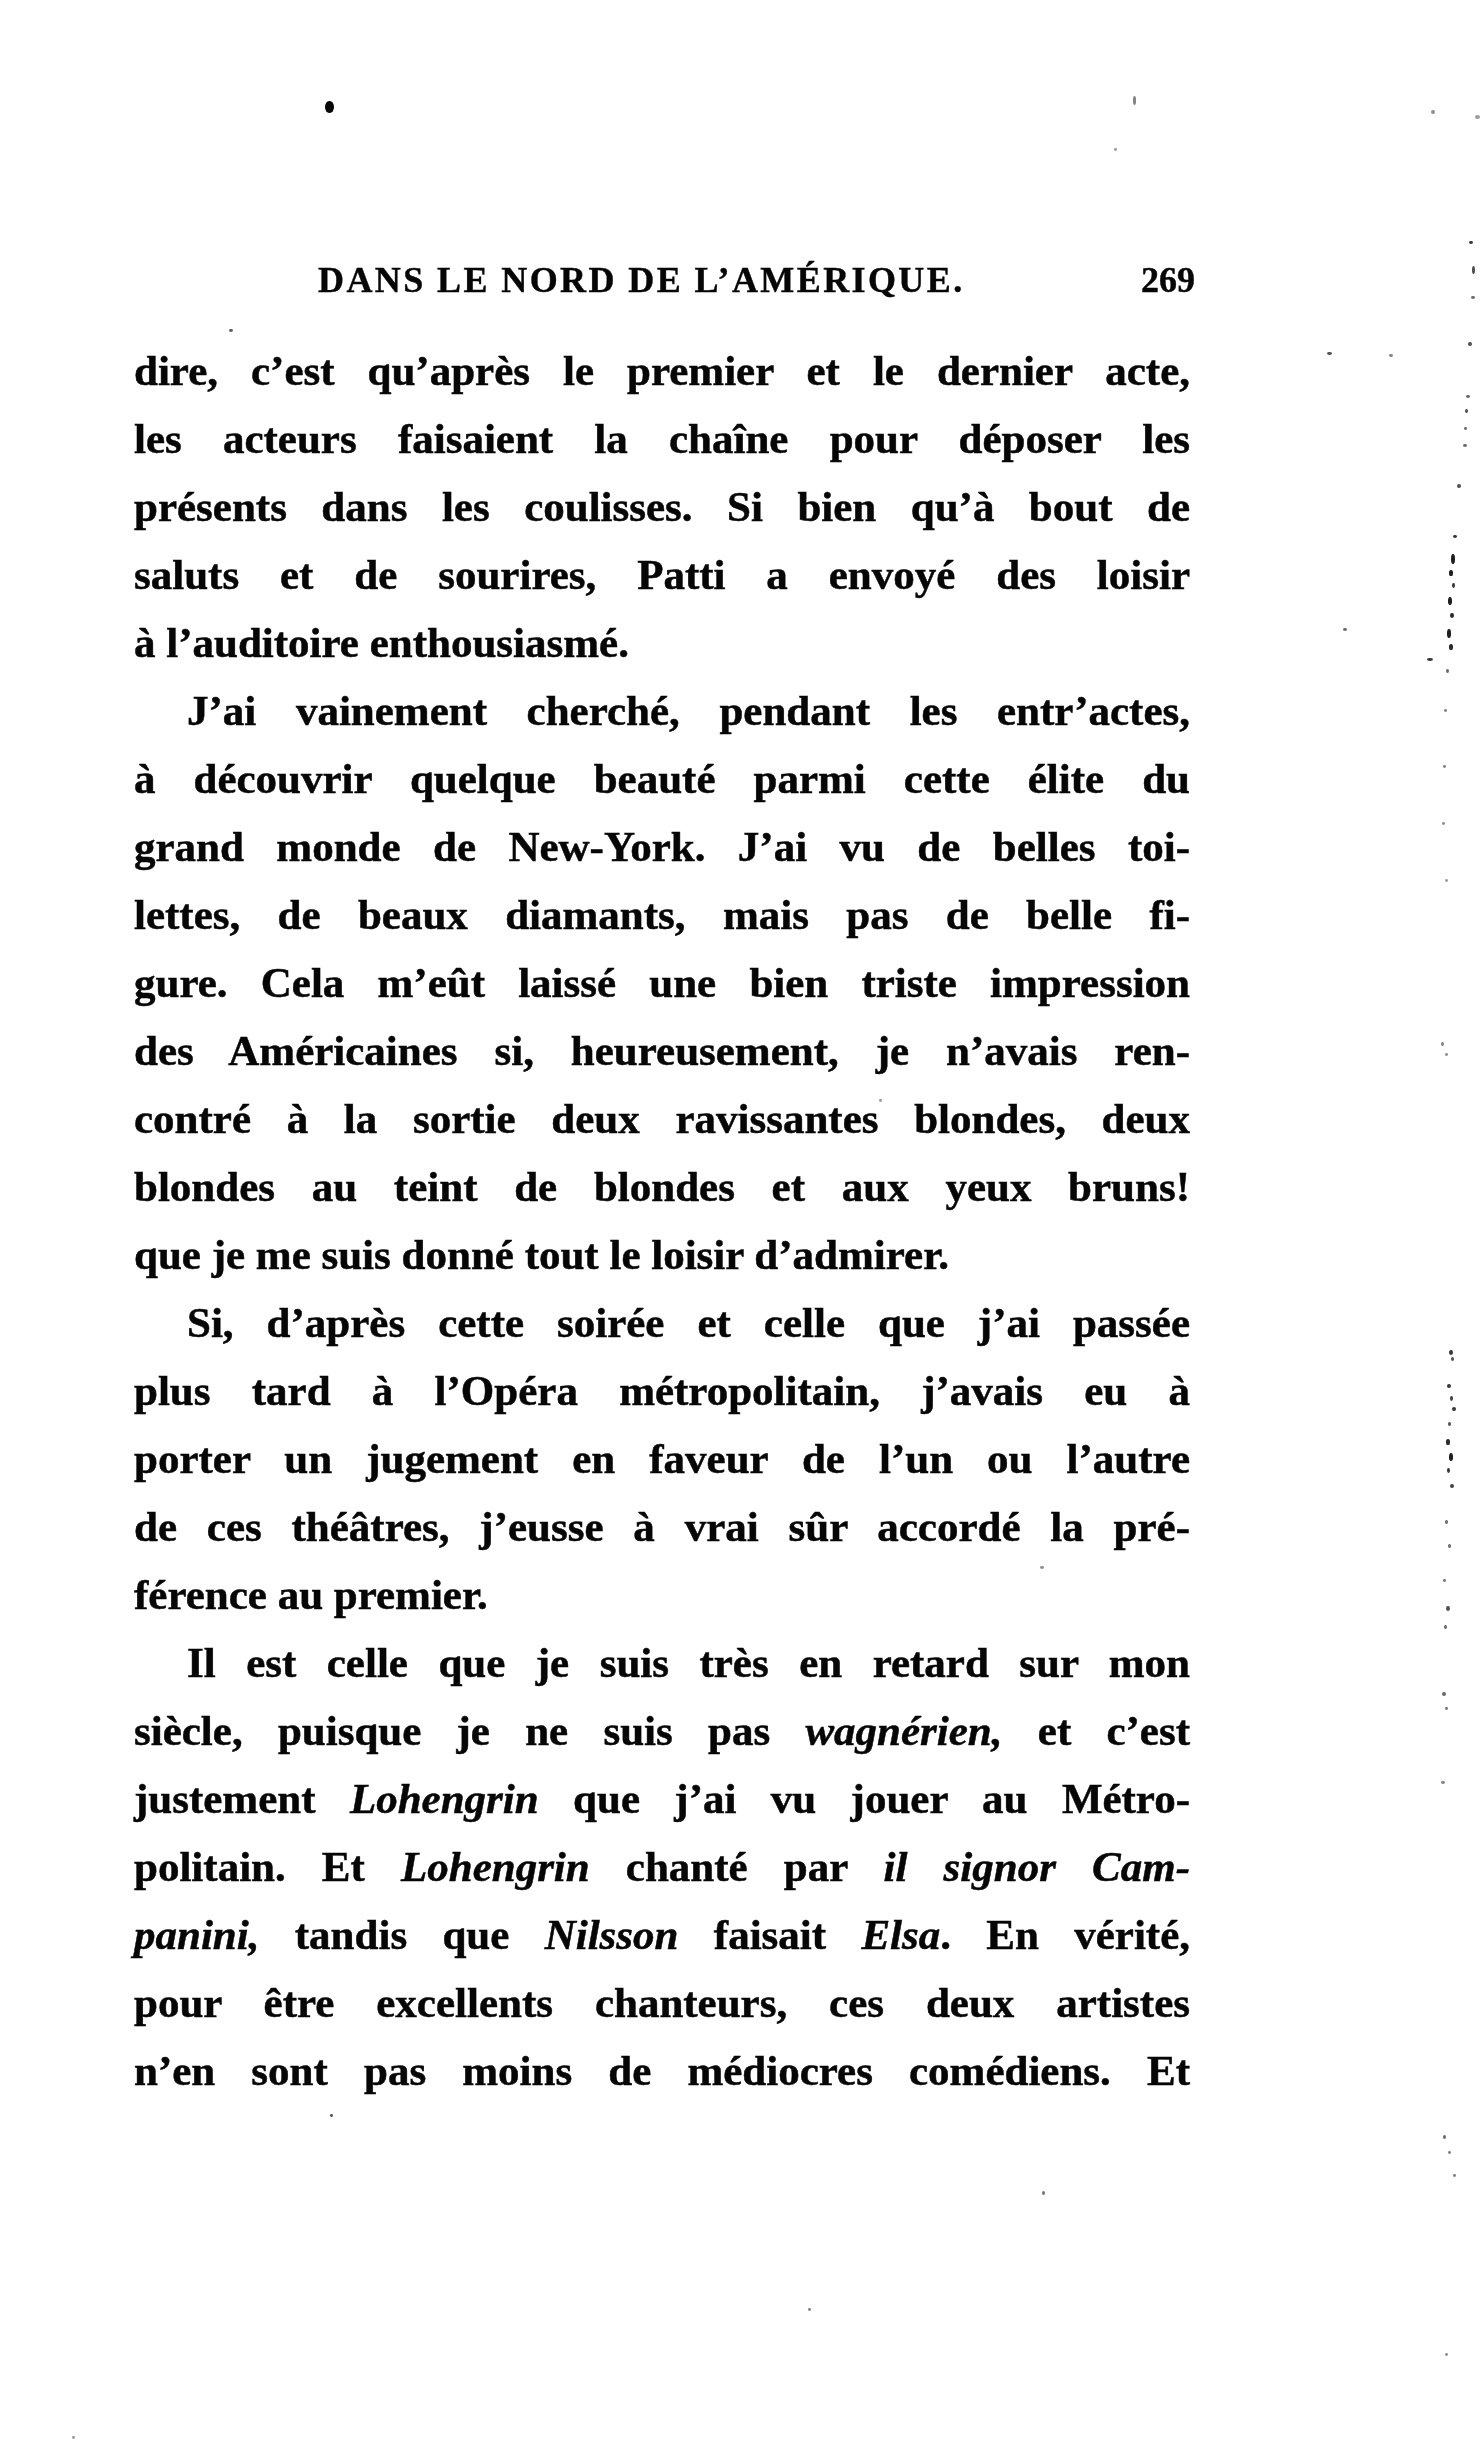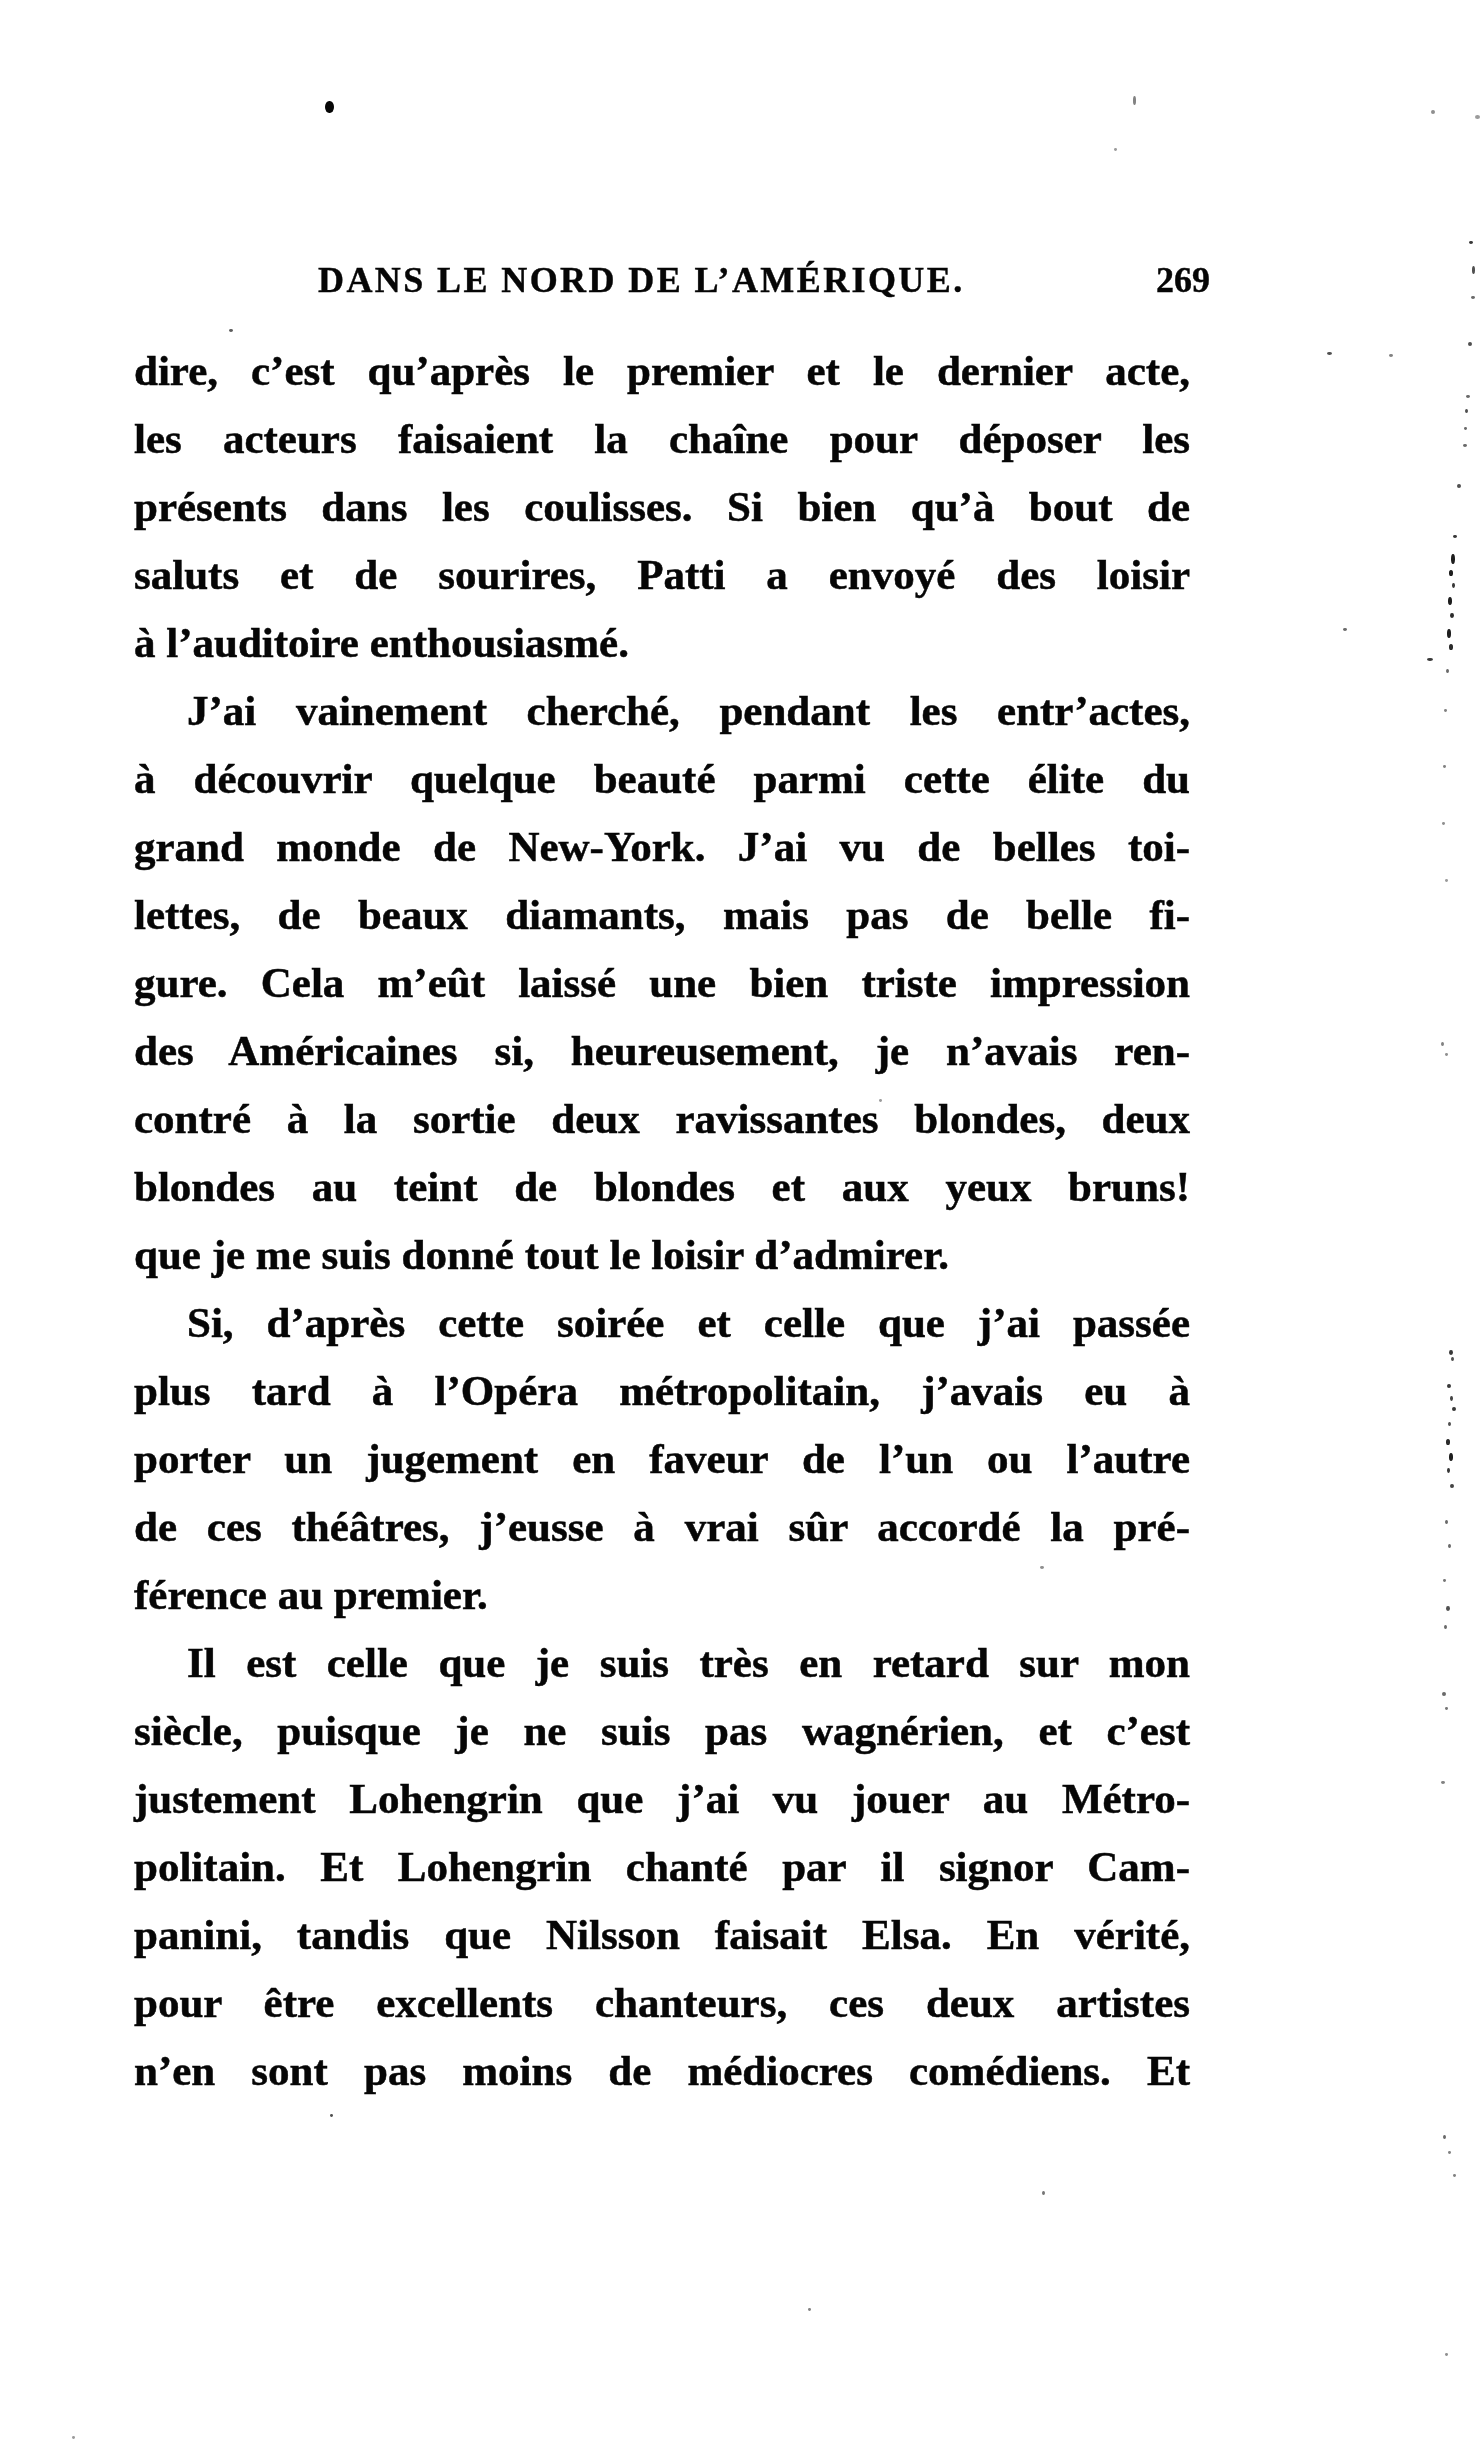--- a/index.html
+++ b/index.html
@@ -27,21 +27,21 @@
     font-weight: 700;
     letter-spacing: 2.4px;
     white-space: nowrap;
     -webkit-text-stroke: 0.4px currentColor;
   }
   .page-number {
     position: absolute;
     left: 1126px;
     top: 259px;
     width: 84px;
-    text-align: right;
+    text-align: center;
     font-size: 36px;
     font-weight: 700;
     -webkit-text-stroke: 0.4px currentColor;
   }
   .text-block {
     position: absolute;
     left: 134px;
     top: 337px;
     width: 1056px;
     font-size: 43px;
@@ -54,20 +54,21 @@
   }
   .line.j {
     text-align: justify;
     text-align-last: justify;
     text-justify: inter-word;
   }
   .line.ind {
     text-indent: 53px;
   }
   .it {
+    font-style: italic;
   }
   .speck {
     position: absolute;
     border-radius: 50%;
   }
 </style>
 </head>
 <body style="background: rgb(255, 255, 255); color: rgb(6, 6, 6);">
 
 <div class="page">

